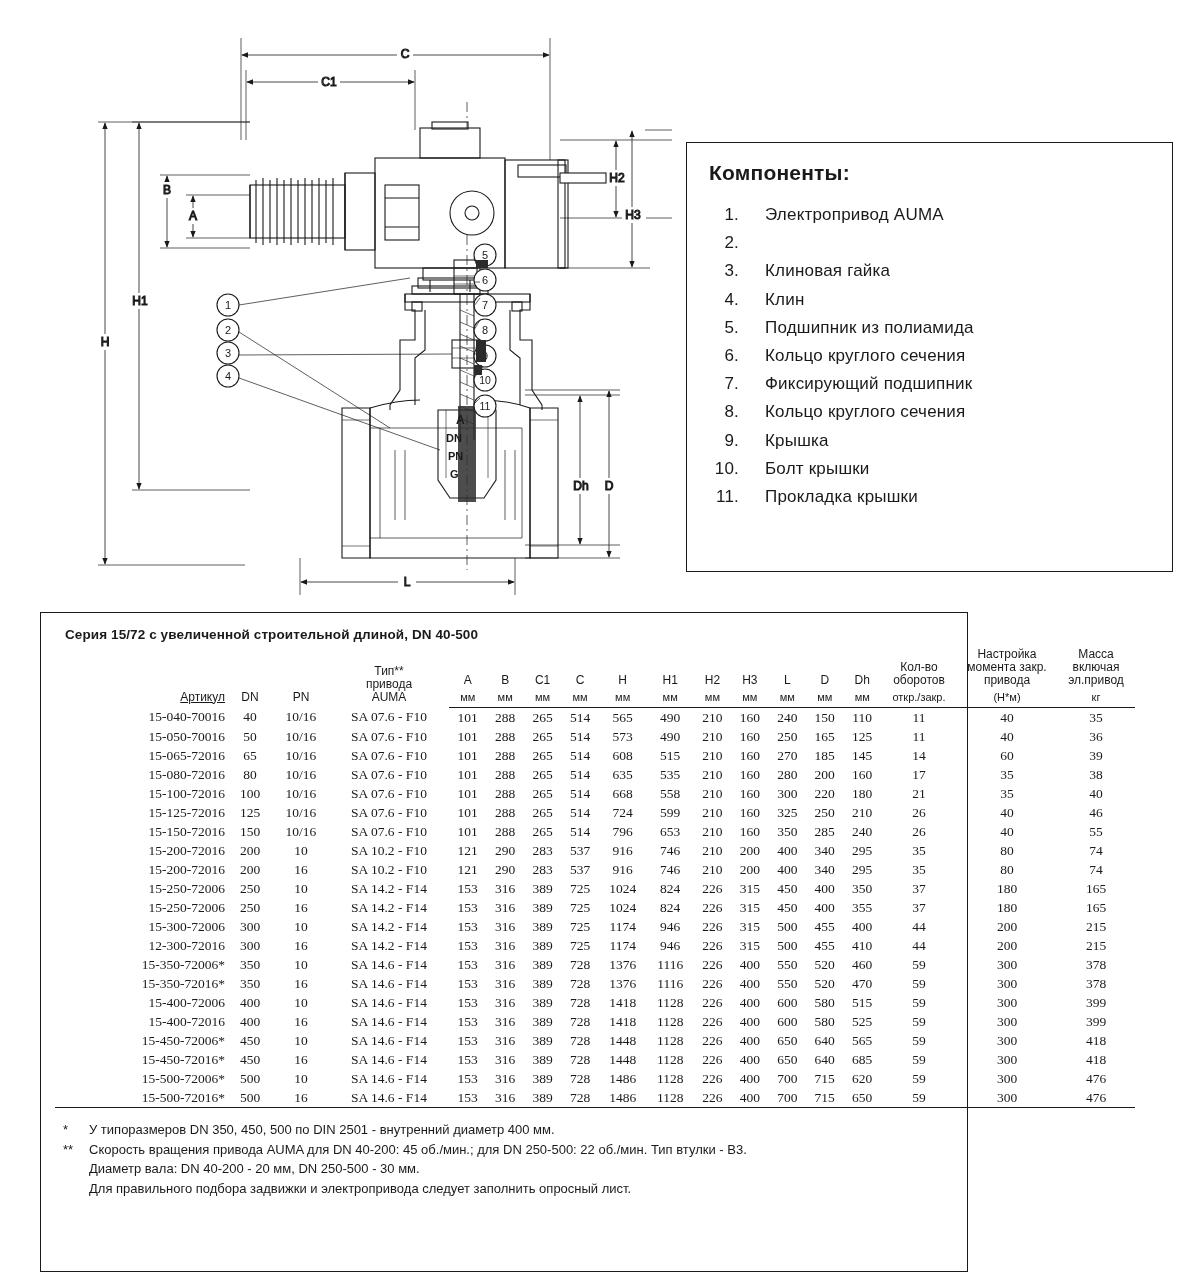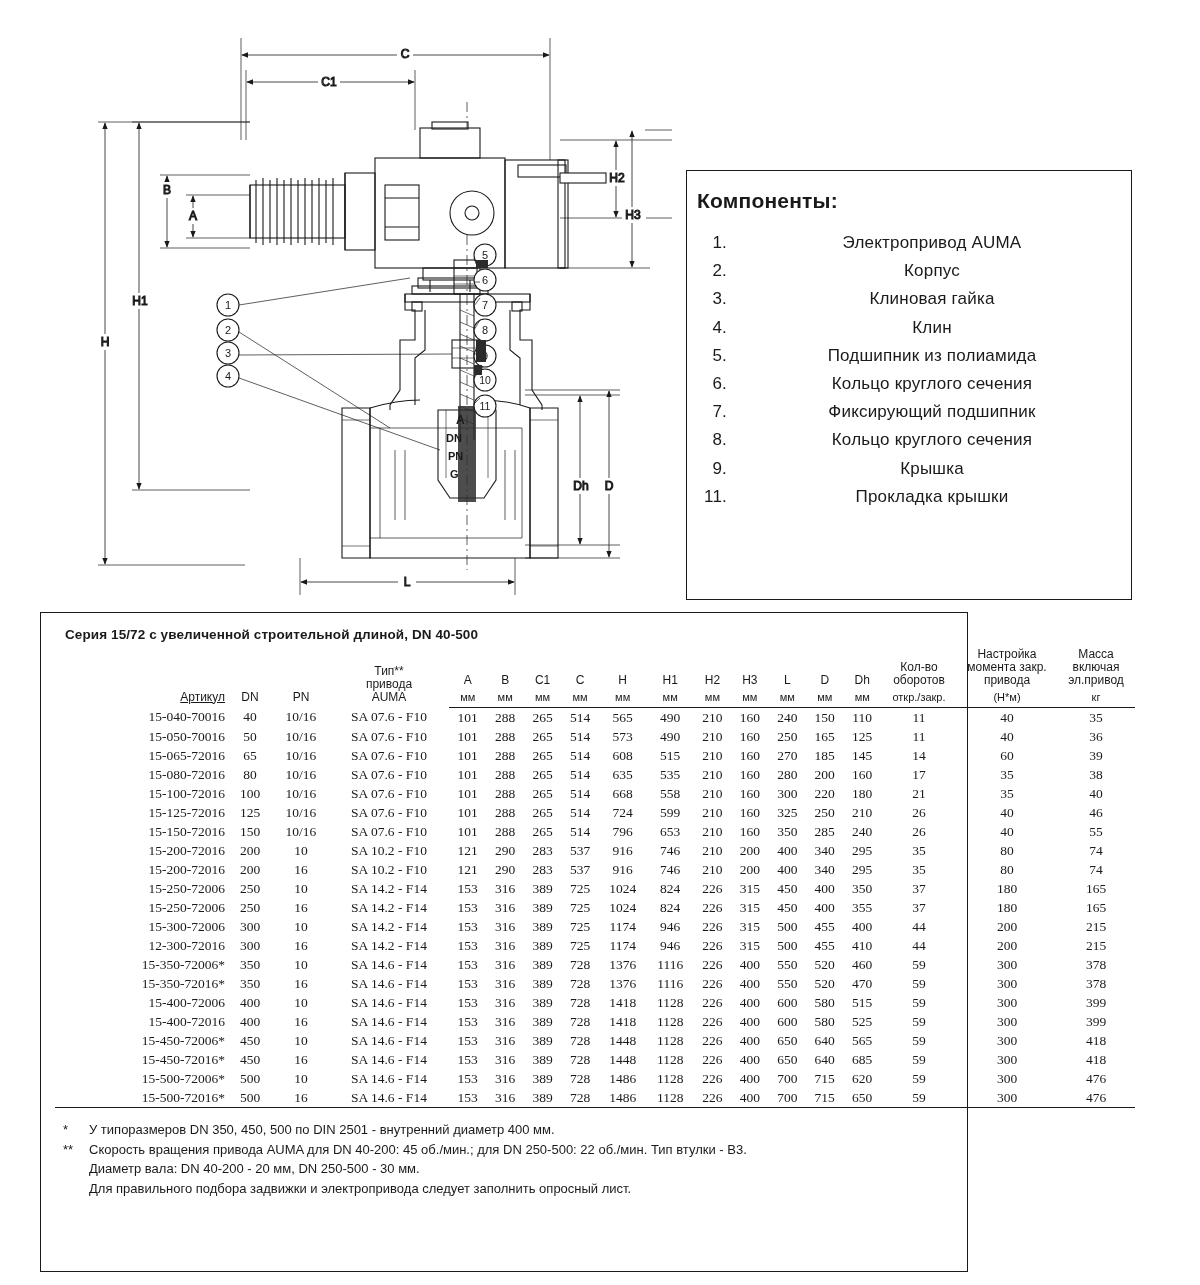--- a/index.html
+++ b/index.html
@@ -12,35 +12,34 @@
     overflow:hidden;
   }
   
   #top { position:relative; width:1200px; height:605px; }
 
   #drawing { position:absolute; left:60px; top:10px; width:620px; height:595px; }
   #drawing svg { display:block; }
 
   
   #components {
-    position:absolute; left:686px; top:142px; width:446px; height:430px;
+    position:absolute; left:686px; top:142px; width:487px; height:430px;
     border:1.5px solid #1a1a1a;
     box-sizing:border-box;
-    padding:18px 20px 10px 8px;
-    margin-top:28px;
+    padding:18px 20px 10px 20px;
   }
   #components h2 {
     font-size:21px; font-weight:bold; margin:0 0 16px 2px; letter-spacing:.2px;
   }
   #components ol { list-style:none; margin:0; padding:0; }
   #components li {
     font-size:17px; line-height:28.2px; display:flex; letter-spacing:.2px;
   }
   #components li .num { width:58px; text-align:right; padding-right:26px; box-sizing:border-box; }
-  #components li .lbl { flex:1;text-align:center; }
+  #components li .lbl { flex:1; }
 
   
   #card {
     position:absolute; left:40px; top:612px; width:928px; height:660px;
     border:1.5px solid #1a1a1a; box-sizing:border-box;
     background:#fff;
   }
   #card-title {
     font-size:13.5px; font-weight:bold; padding:14px 0 6px 24px; letter-spacing:.1px;
   }
@@ -283,21 +282,20 @@
 
   <div id="components">
     <h2>Компоненты:</h2>
     <ol>
       <li>
           <span class="num">1.</span>
           <span class="lbl">Электропривод AUMA</span>
         </li>
       <li>
           <span class="num">2.</span>
-          <span class="lbl">Корпус</span>
         </li>
       <li>
           <span class="num">3.</span>
           <span class="lbl">Клиновая гайка</span>
         </li>
       <li>
           <span class="num">4.</span>
           <span class="lbl">Клин</span>
         </li>
       <li>
@@ -312,20 +310,24 @@
           <span class="num">7.</span>
           <span class="lbl">Фиксирующий подшипник</span>
         </li>
       <li>
           <span class="num">8.</span>
           <span class="lbl">Кольцо круглого сечения</span>
         </li>
       <li>
           <span class="num">9.</span>
           <span class="lbl">Крышка</span>
+        </li>
+      <li>
+          <span class="num">10.</span>
+          <span class="lbl">Болт крышки</span>
         </li>
       <li>
           <span class="num">11.</span>
           <span class="lbl">Прокладка крышки</span>
         </li>
     </ol>
   </div>
 </div>
 
 <div id="card">

